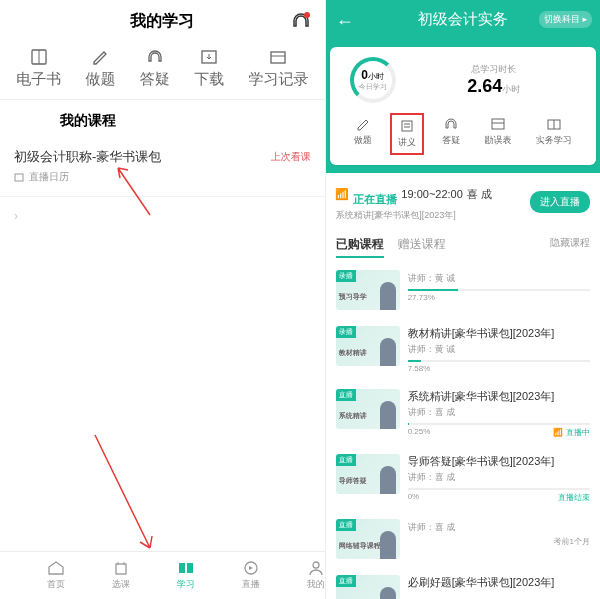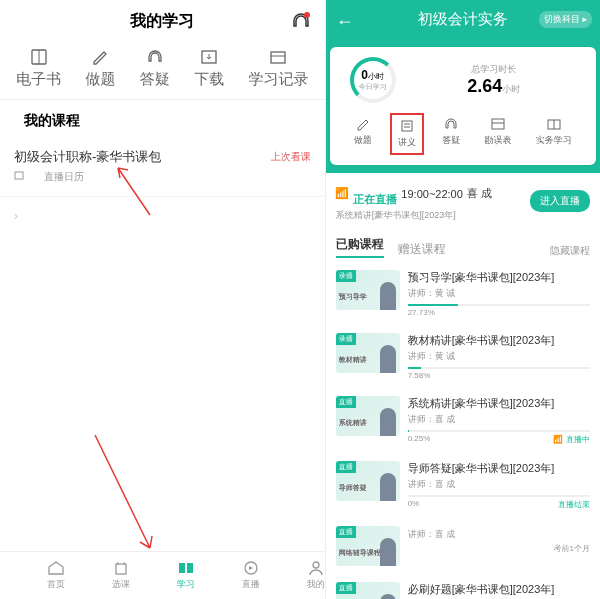--- a/index.html
+++ b/index.html
@@ -7,25 +7,25 @@
 .pane { height: 599px; overflow: hidden; position: relative; }
 .left { width: 356px; border-right: 1px solid #eee; display: flex; flex-direction: column; }
 .right { width: 300px; display: flex; flex-direction: column; }
 
 
 .l-hdr { display: flex; align-items: center; justify-content: center; height: 42px; position: relative; }
 .l-hdr-title { font-size: 16px; font-weight: 600; }
 .l-hdr-icon { position: absolute; right: 14px; top: 12px; }
 .l-tabs { display: flex; justify-content: space-around; padding: 6px 4px 10px; border-bottom: 1px solid #eee; }
 .l-tab { display: flex; flex-direction: column; align-items: center; gap: 4px; color: #666; font-size: 15px; }
-.l-section { padding: 12px 24px 6px; font-size: 14px; font-weight: 600; }
+.l-section { padding: 12px 24px 6px; font-size: 14px; font-weight: 600; margin-left: 36px; }
 .l-course { padding: 12px 14px 4px; display: flex; justify-content: space-between; align-items: center; }
 .l-course-title { font-size: 13px; color: #333; }
 .l-course-last { font-size: 10px; color: #e05a5a; }
-.l-cal { padding: 0 14px 12px; font-size: 10px; color: #999; display: flex; align-items: flex-start; gap: 20px; }
+.l-cal { padding: 0 14px 12px; font-size: 10px; color: #999; display: flex; align-items: center; gap: 5px; }
 .l-course2 { padding: 12px 14px; display: flex; justify-content: space-between; align-items: center; border-top: 1px solid #f3f3f3; }
 .chev { color: #ccc; font-size: 12px; }
 .l-bottom { position: absolute; bottom: 0; left: 0; right: 0; height: 48px; border-top: 1px solid #eee; display: flex; background: #fff; }
 .l-bitem { flex: 1; display: flex; flex-direction: column; align-items: flex-end; justify-content: center; gap: 2px; color: #999; font-size: 9px; }
 .l-bitem.active { color: #1abc9c; }
 .arrow-red { position: absolute; color: #e53935; pointer-events: none; }
 
 
 .r-hdr { height: 42px; background: #1abc9c; color: #fff; display: flex; align-items: center; justify-content: center; position: relative; }
 .r-hdr-back { position: absolute; left: 10px; font-size: 18px; }
@@ -42,21 +42,21 @@
 .r-stats-unit { font-size: 9px; color: #999; }
 .r-acts { display: flex; justify-content: space-around; margin-top: 10px; }
 .r-act { display: flex; flex-direction: column; align-items: center; gap: 3px; font-size: 9px; color: #666; padding: 4px 6px; }
 .r-act.sel { border: 2px solid #e53935; }
 .r-live { display: flex; align-items: center; padding: 8px 10px; gap: 6px; }
 .r-live-left { flex: 1; }
 .r-live-line1 { font-size: 11px; color: #333; display: flex; align-items: center; gap: 4px; }
 .r-live-line1 .teal { color: #1abc9c; font-weight: 600; margin-top: 11px; }
 .r-live-line2 { font-size: 9px; color: #999; margin-top: 2px; }
 .r-live-btn { background: #1abc9c; color: #fff; font-size: 10px; padding: 4px 10px; border-radius: 10px; }
-.r-ctabs { display: flex; align-items: flex-end; padding: 6px 10px 4px; gap: 14px; font-size: 12px; color: #999; }
+.r-ctabs { display: flex; align-items: flex-start; padding: 6px 10px 4px; gap: 14px; font-size: 12px; color: #999; }
 .r-ctabs .on { color: #333; font-weight: 600; border-bottom: 2px solid #1abc9c; padding-bottom: 3px; }
 .r-ctabs .hide { margin-left: auto; font-size: 10px; }
 .r-list { overflow: hidden; }
 .r-item { display: flex; padding: 8px 10px; gap: 8px; }
 .r-thumb { width: 64px; height: 40px; background: linear-gradient(135deg,#d4f0ea,#e8f5f2); border-radius: 3px; position: relative; overflow: hidden; font-size: 7px; }
 .r-thumb-tag { position: absolute; top: 0; left: 0; background: #1abc9c; color: #fff; padding: 1px 3px; font-size: 7px; }
 .r-thumb-txt { position: absolute; bottom: 8px; left: 3px; color: #666; font-size: 7px; font-weight: 600; text-shadow: 0 0 2px #fff; }
 .r-thumb-person { position: absolute; right: 4px; bottom: 0; width: 16px; height: 28px; background: #7a8899; border-radius: 8px 8px 0 0; }
 .r-info { flex: 1; }
 .r-info-title { font-size: 11px; color: #333; white-space: nowrap; overflow: hidden; text-overflow: ellipsis; }
@@ -252,21 +252,20 @@
   </div>
 
   <div class="r-list" id="r-list">
       <div class="r-item">
     <div class="r-thumb">
       <div class="r-thumb-tag">录播</div>
       <div class="r-thumb-txt">预习导学</div>
       <div class="r-thumb-person"></div>
     </div>
     <div class="r-info">
-      <div class="r-info-title">预习导学[豪华书课包][2023年]</div>
       <div class="r-info-teacher">讲师：黄 诚</div>
       <div class="r-prog">
             <div class="r-prog-bar" style="width:27.73%"></div>
           </div>
        <div class="r-prog-txt">
             <span>27.73%</span>
             <span class="r-status"> </span>
           </div>
     </div>
       </div>

